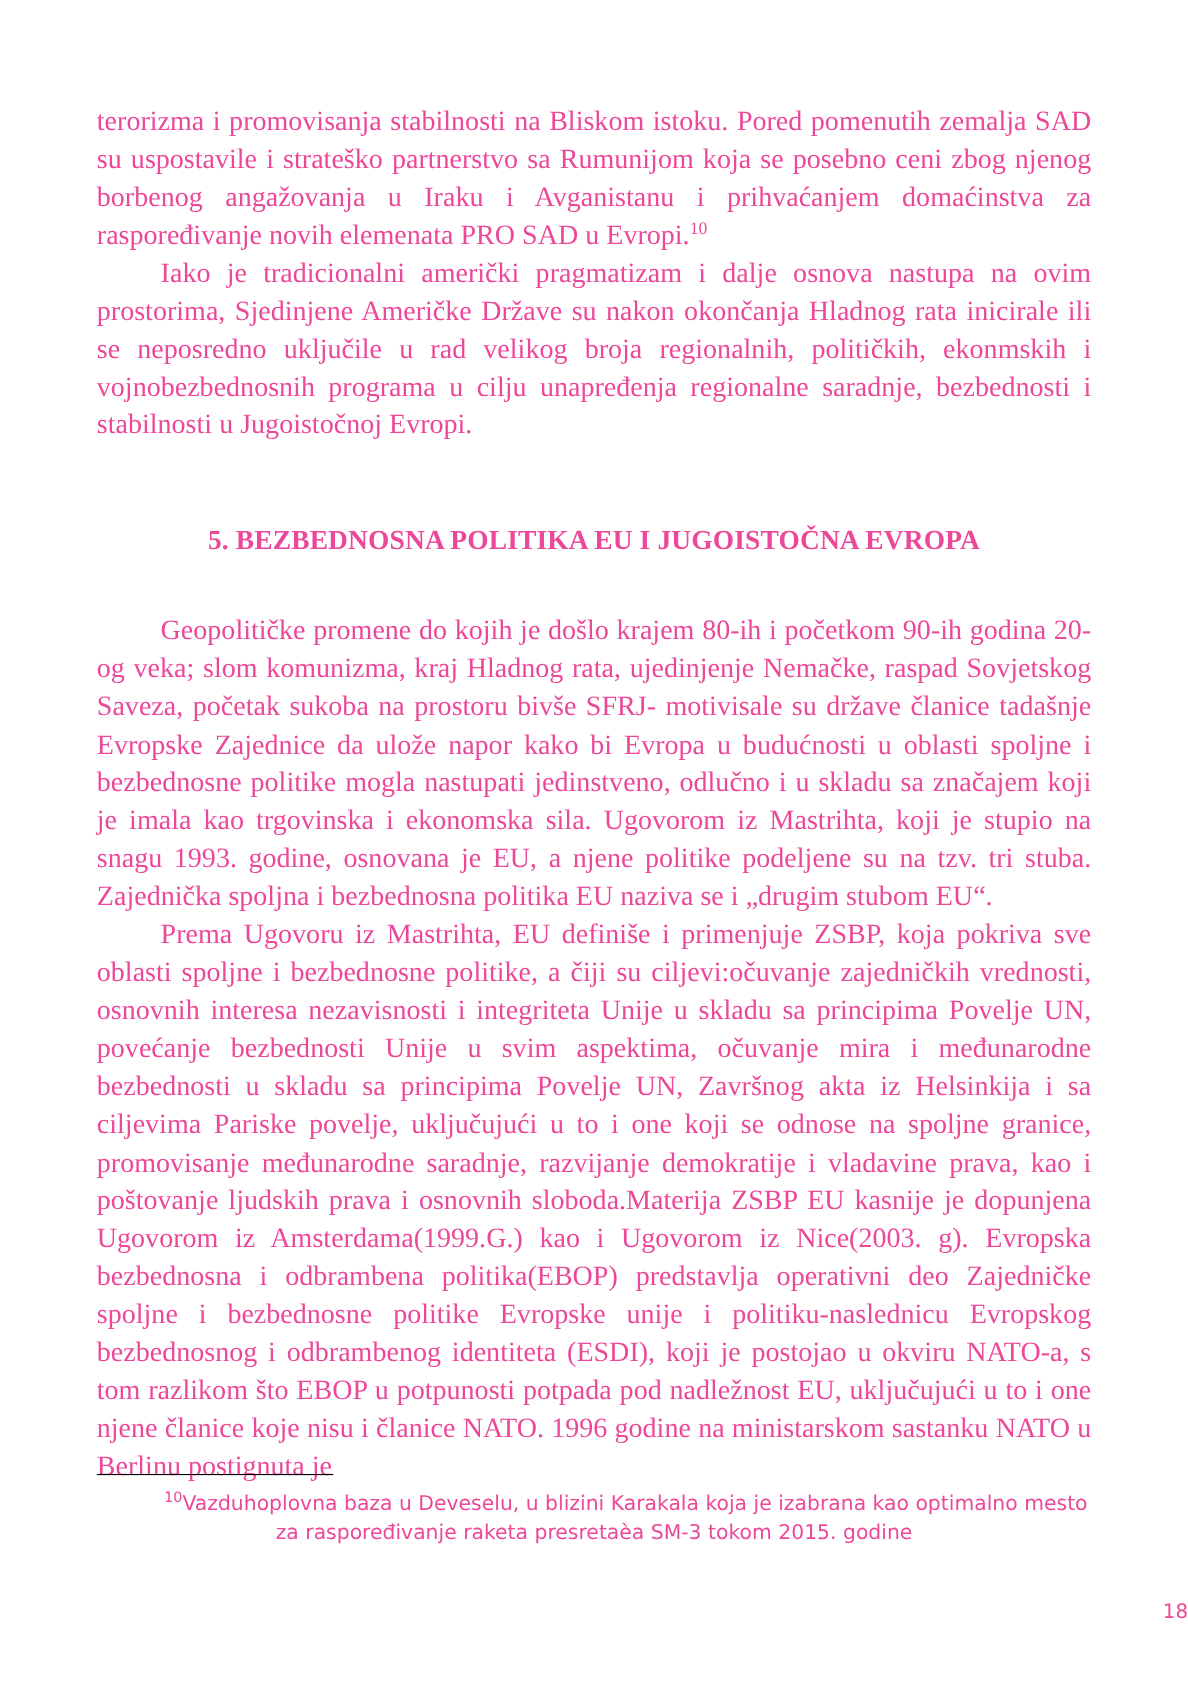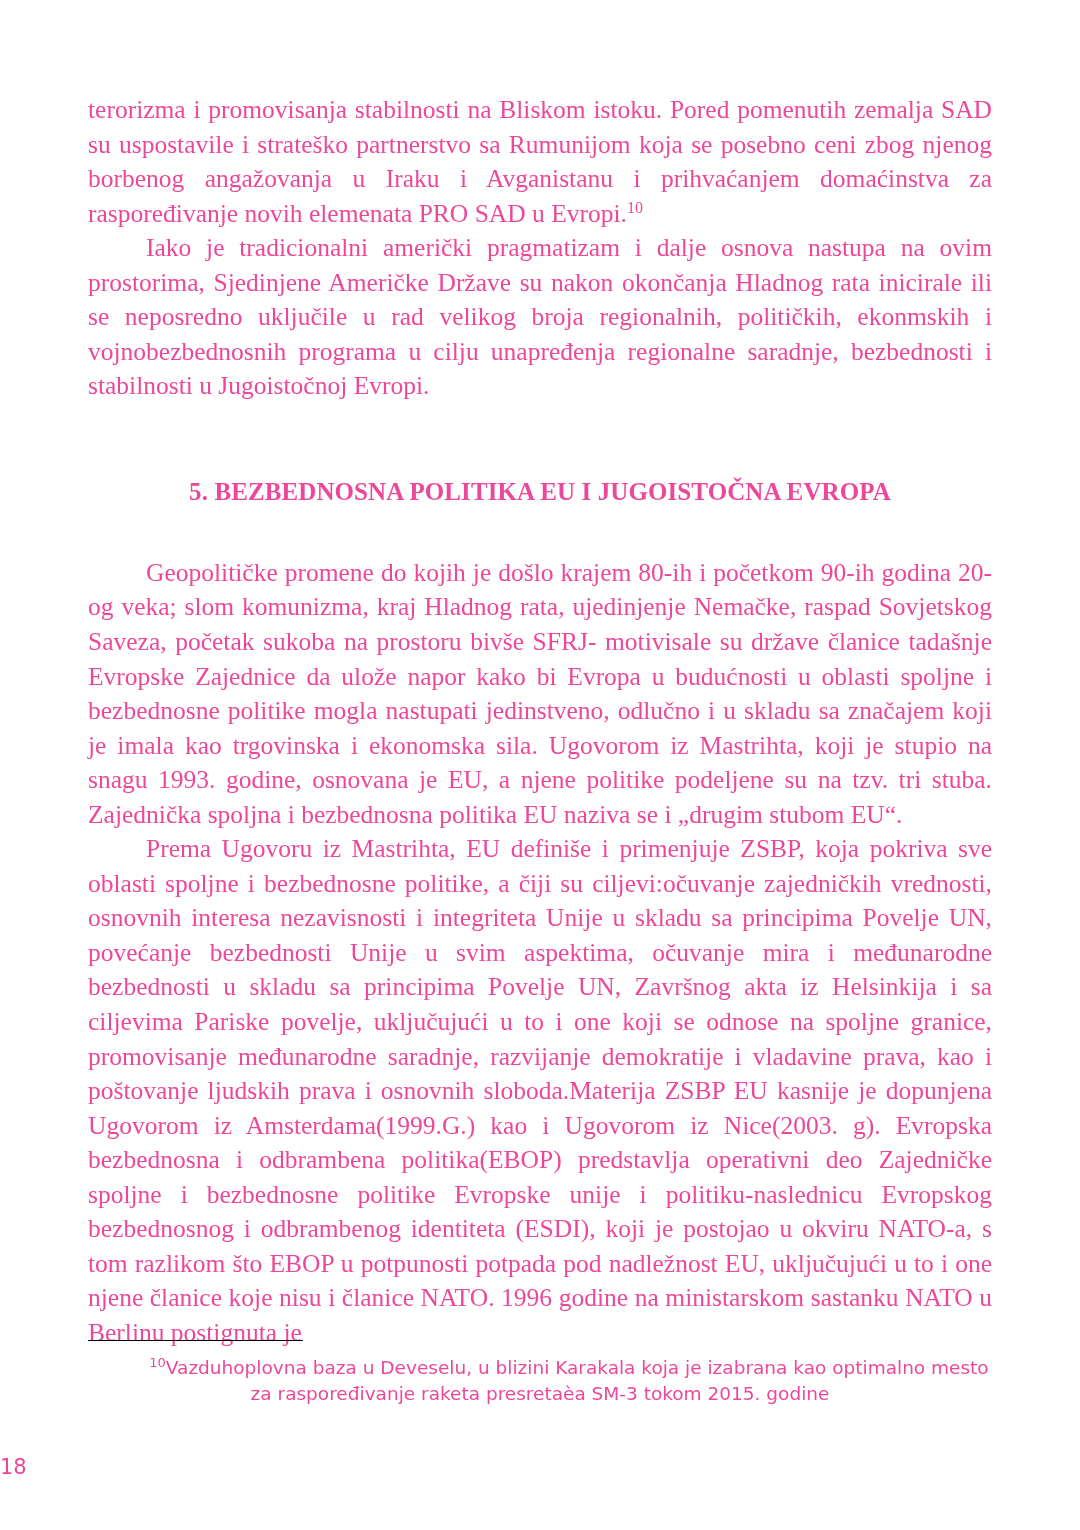--- a/index.html
+++ b/index.html
@@ -70,23 +70,23 @@
   .footnote-marker {
     font-size: 13px;
     vertical-align: super;
     line-height: 0;
   }
   .page-number {
     position: absolute;
     left: 0;
     right: 0;
     top: 1455px;
-    text-align: left;
+    text-align: right;
     font-family: "DejaVu Sans", sans-serif;
-    font-size: 21px;
+    font-size: 18px;
   }
 </style>
 </head>
 <body>
 
 <div class="page">
 
   <p class="body-text"><span>terorizma i promovisanja stabilnosti na Bliskom istoku. Pored pomenutih zemalja SAD su uspostavile i strateško partnerstvo sa Rumunijom koja se posebno ceni zbog njenog borbenog angažovanja u Iraku i Avganistanu i prihvaćanjem domaćinstva za raspoređivanje novih elemenata PRO SAD u Evropi.</span><span class="sup">10</span></p>
 
   <p class="body-text indent">Iako je tradicionalni američki pragmatizam i dalje osnova nastupa na ovim prostorima, Sjedinjene Američke Države su nakon okončanja Hladnog rata inicirale ili se neposredno uključile u rad velikog broja regionalnih, političkih, ekonmskih i vojnobezbednosnih programa u cilju unapređenja regionalne saradnje, bezbednosti i stabilnosti u Jugoistočnoj Evropi.</p>

